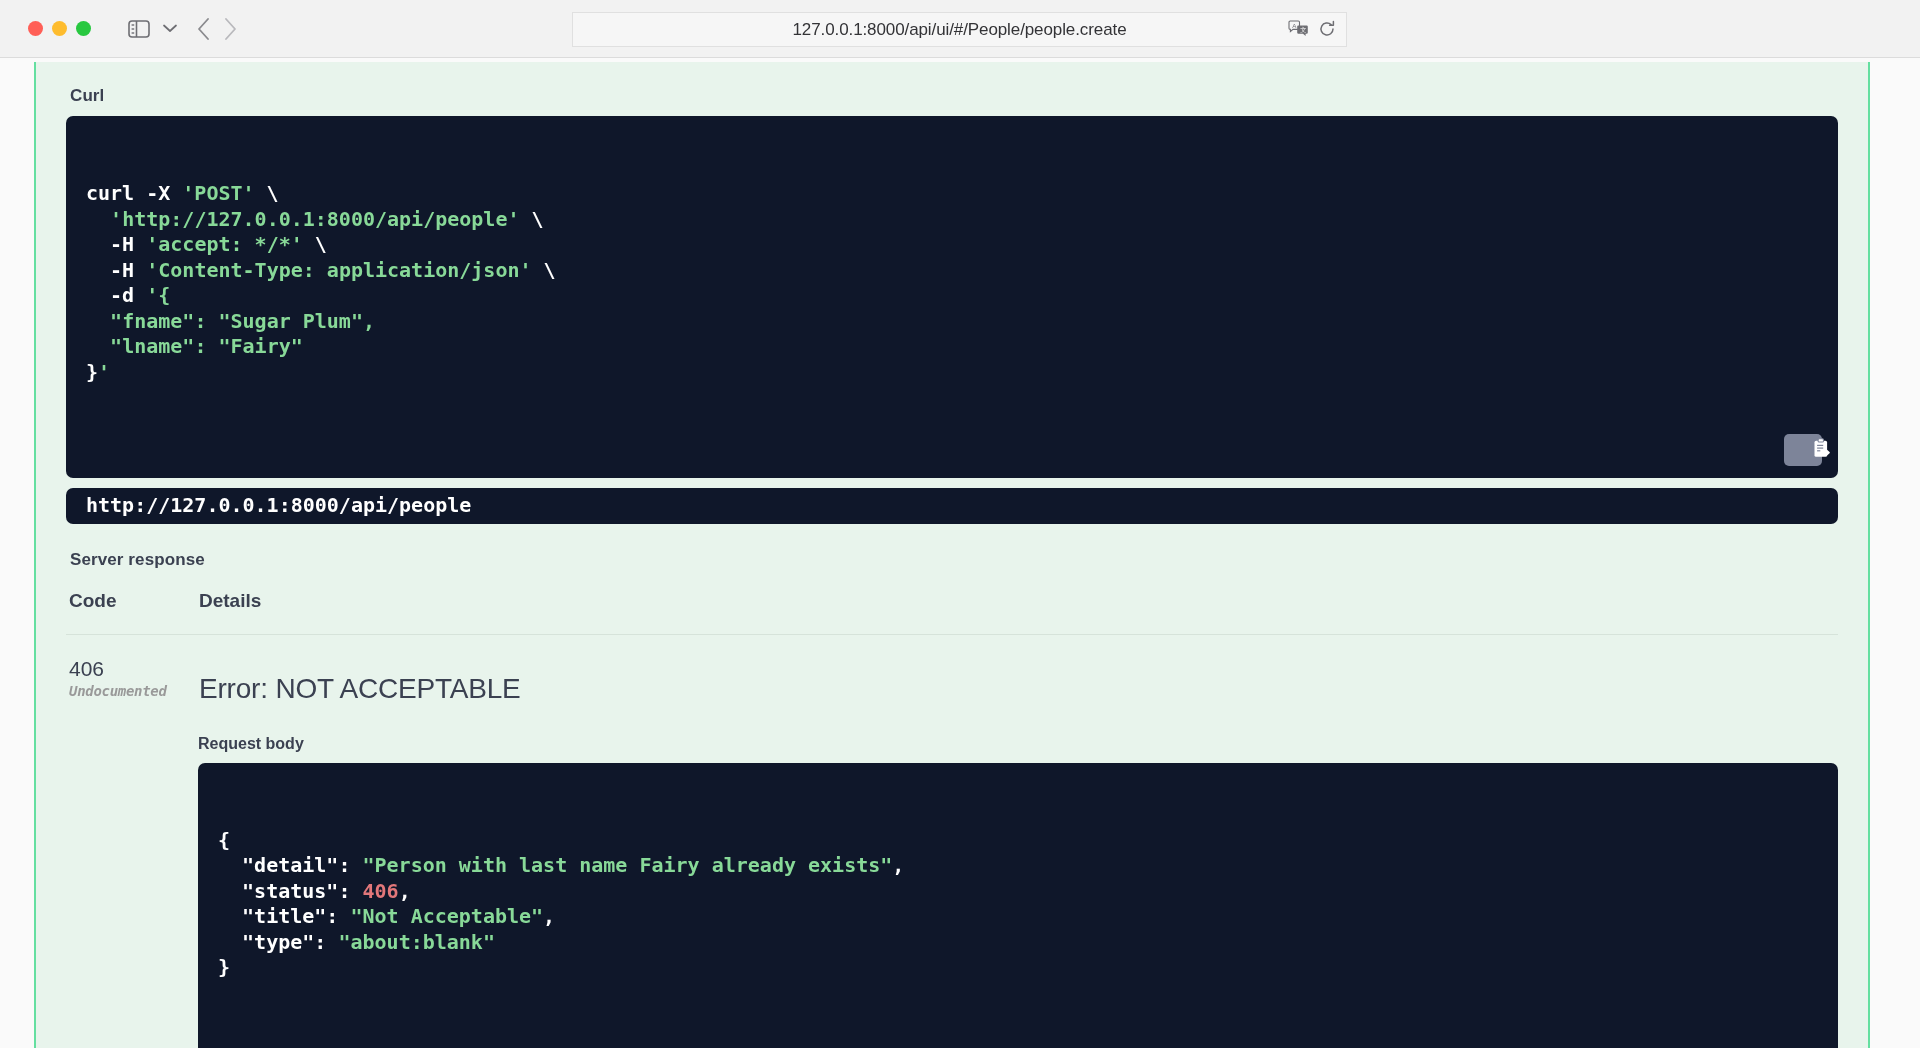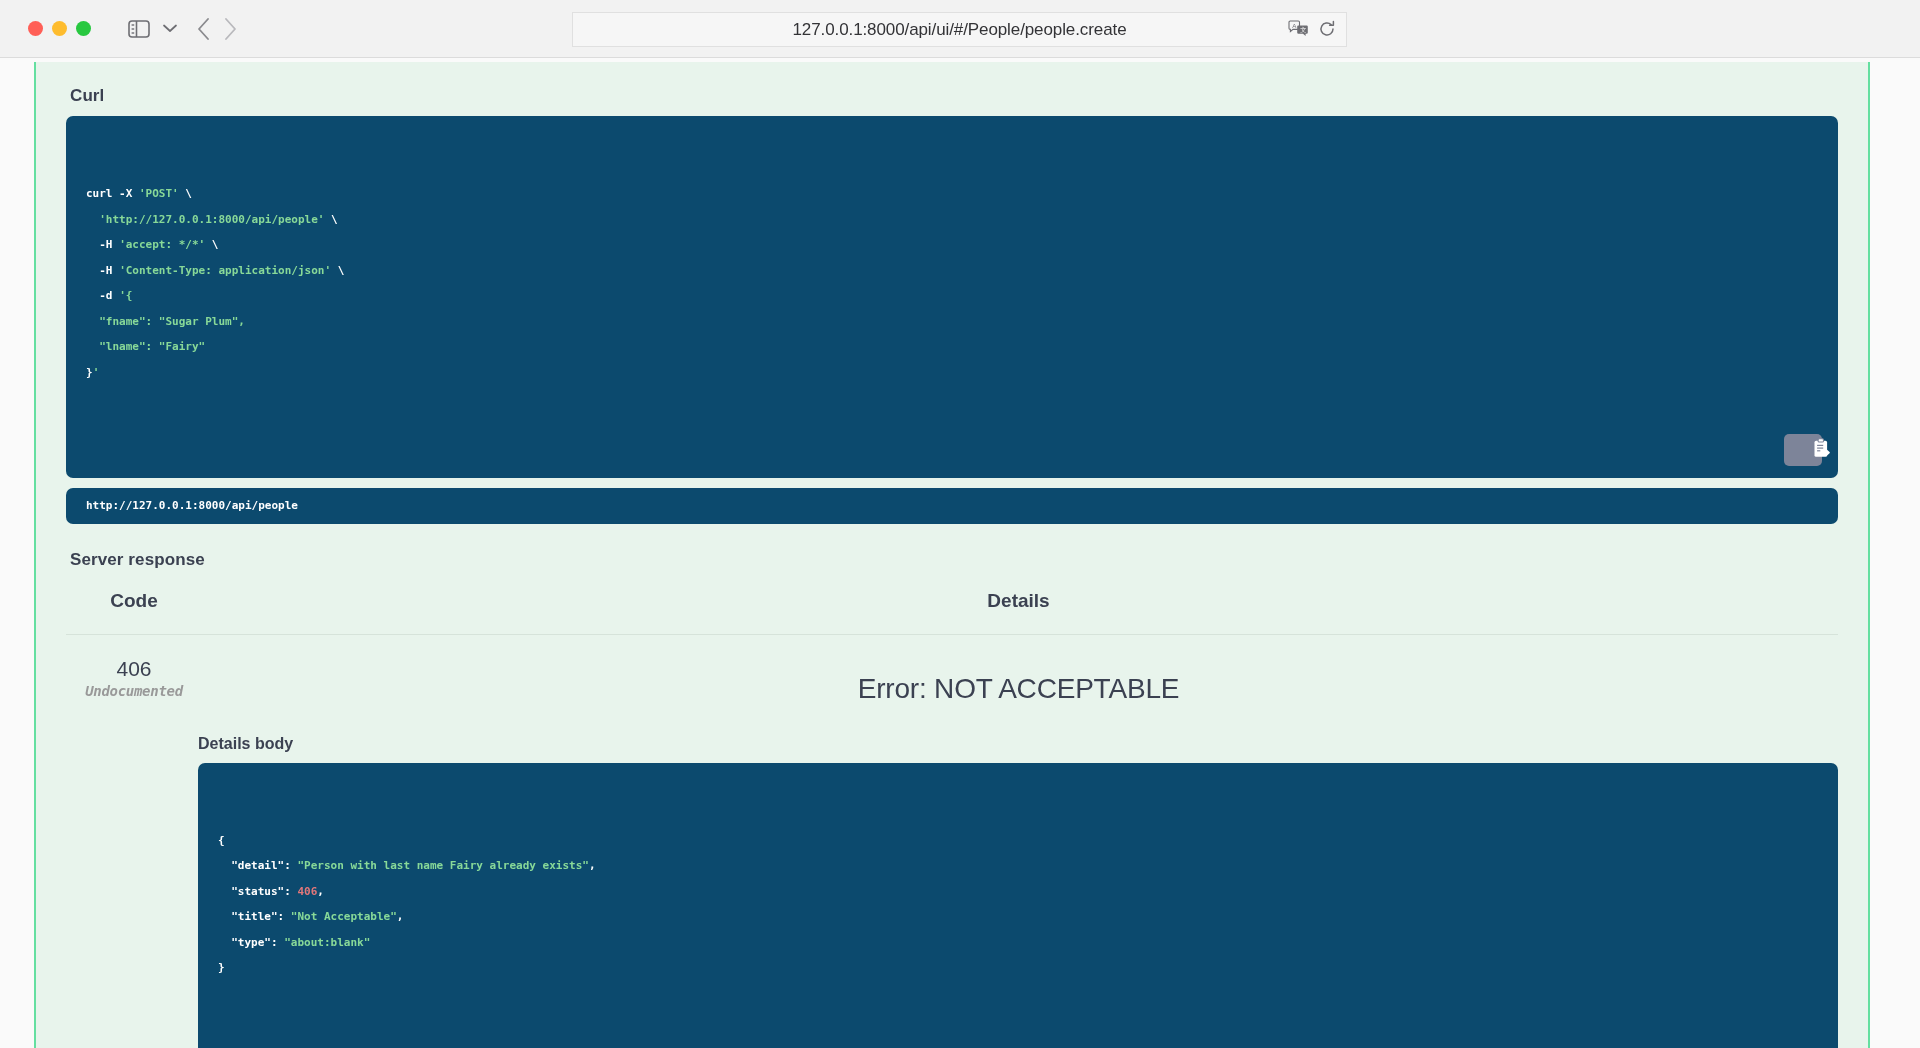--- a/index.html
+++ b/index.html
@@ -96,26 +96,26 @@
   }
 
   .section-label {
     font-size: 17px;
     font-weight: bold;
     color: #3b4151;
     letter-spacing: 0.1px;
   }
 
   .code-block {
-    background: #0c4a6e;
+    background: #0f172a;
     border-radius: 7px;
     position: relative;
     color: #ffffff;
     font-family: "DejaVu Sans Mono", "Liberation Mono", monospace;
-    font-size: 11px;
+    font-size: 20px;
     line-height: 25.5px;
     white-space: pre;
     font-weight: bold;
   }
 
   .tok-green { color: #88d998; }
   .tok-white { color: #ffffff; }
   .tok-red   { color: #e2777a; }
 
   
@@ -147,21 +147,21 @@
     margin-top: 10px;
     padding: 16px 20px;
     height: 36px;
     display: flex;
     align-items: center;
   }
 
   
   .server-response-label { margin-top: 26px; margin-left: 4px; font-size: 17px; }
 
-  .resp-table { margin-top: 20px; width: 100%; text-align: center; }
+  .resp-table { margin-top: 20px; width: 100%; }
   .resp-head {
     display: flex;
     font-size: 19px;
     font-weight: bold;
     color: #3b4151;
     padding-bottom: 22px;
     border-bottom: 1px solid #d6e3da;
   }
   .col-code { width: 133px; padding-left: 3px; }
   .col-details { flex: 1; }
@@ -300,21 +300,21 @@
           <div class="code-undoc">Undocumented</div>
         </div>
         <div class="details-cell">
           <div class="error-title">Error: NOT ACCEPTABLE</div>
         </div>
       </div>
     </div>
 
     <div class="indent-wrap">
 
-      <div class="sub-label">Details body</div>
+      <div class="sub-label">Request body</div>
       <div class="code-block" id="response-body-block">
         <div><div><span class="tok-white">{</span></div><div><span class="tok-white">  "detail": </span><span class="tok-green">"Person with last name Fairy already exists"</span><span class="tok-white">,</span></div><div><span class="tok-white">  "status": </span><span class="tok-red">406</span><span class="tok-white">,</span></div><div><span class="tok-white">  "title": </span><span class="tok-green">"Not Acceptable"</span><span class="tok-white">,</span></div><div><span class="tok-white">  "type": </span><span class="tok-green">"about:blank"</span></div><div><span class="tok-white">}</span></div></div>
         
       </div>
 
     </div>
   </div>
 </div>
 
 </body></html>

